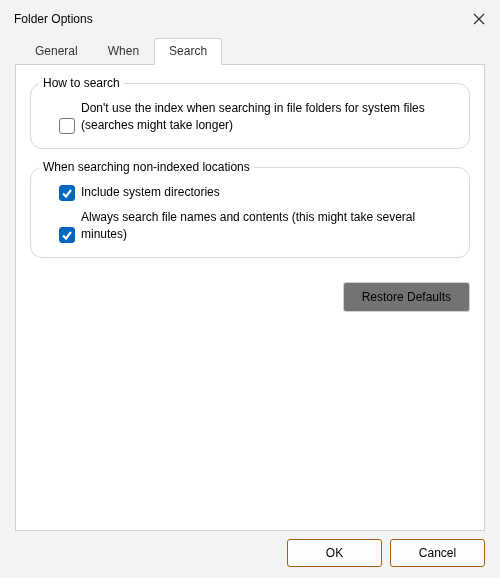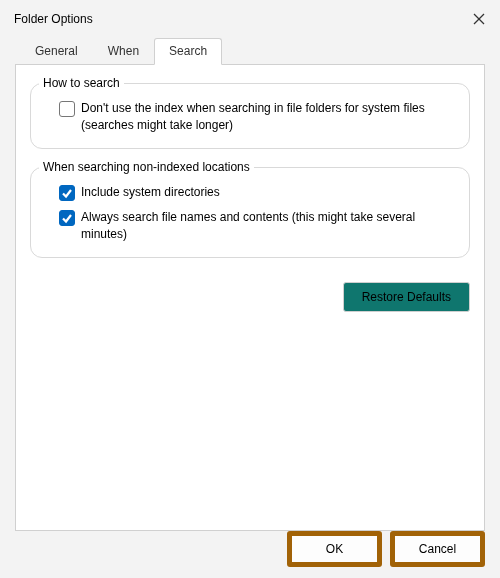--- a/index.html
+++ b/index.html
@@ -85,21 +85,21 @@
       position: absolute;
       top: -8px;
       left: 8px;
       background: #fff;
       padding: 0 4px;
       font-size: 12px;
       color: #000;
     }
     .checkbox-row {
       display: flex;
-      align-items: flex-start;
+      align-items: flex-end;
       margin-bottom: 8px;
       padding-left: 14px;
     }
     .checkbox-row:last-child {
       margin-bottom: 0;
     }
     .checkbox {
       width: 16px;
       height: 16px;
       border: 1.4px solid #767676;
@@ -125,39 +125,39 @@
     }
     .checkbox-label {
       font-size: 12px;
       color: #000;
       line-height: 17px;
     }
     .restore-btn {
       position: absolute;
       right: 14px;
       border: 1px solid #cfcfcf;
-      background: #0f766e;
+      background: #737373;
       border-radius: 3px;
       padding: 7px 18px;
       font-size: 12px;
       cursor: pointer;
       margin-top: 6px;
     }
     .bottom-buttons {
       position: absolute;
       bottom: 11px;
       right: 15px;
       display: flex;
       gap: 8px;
     }
     .btn {
       width: 95px;
       padding: 6px 0;
       text-align: center;
-      border: 5px solid #a16207;
+      border: 1px solid #a16207;
       background: #fdfdfd;
       border-radius: 3px;
       font-size: 12px;
       cursor: pointer;
     }
     .btn.disabled {
       color: #9e9e9e;
       cursor: default;
       border-color: #e1e1e1;
     }

